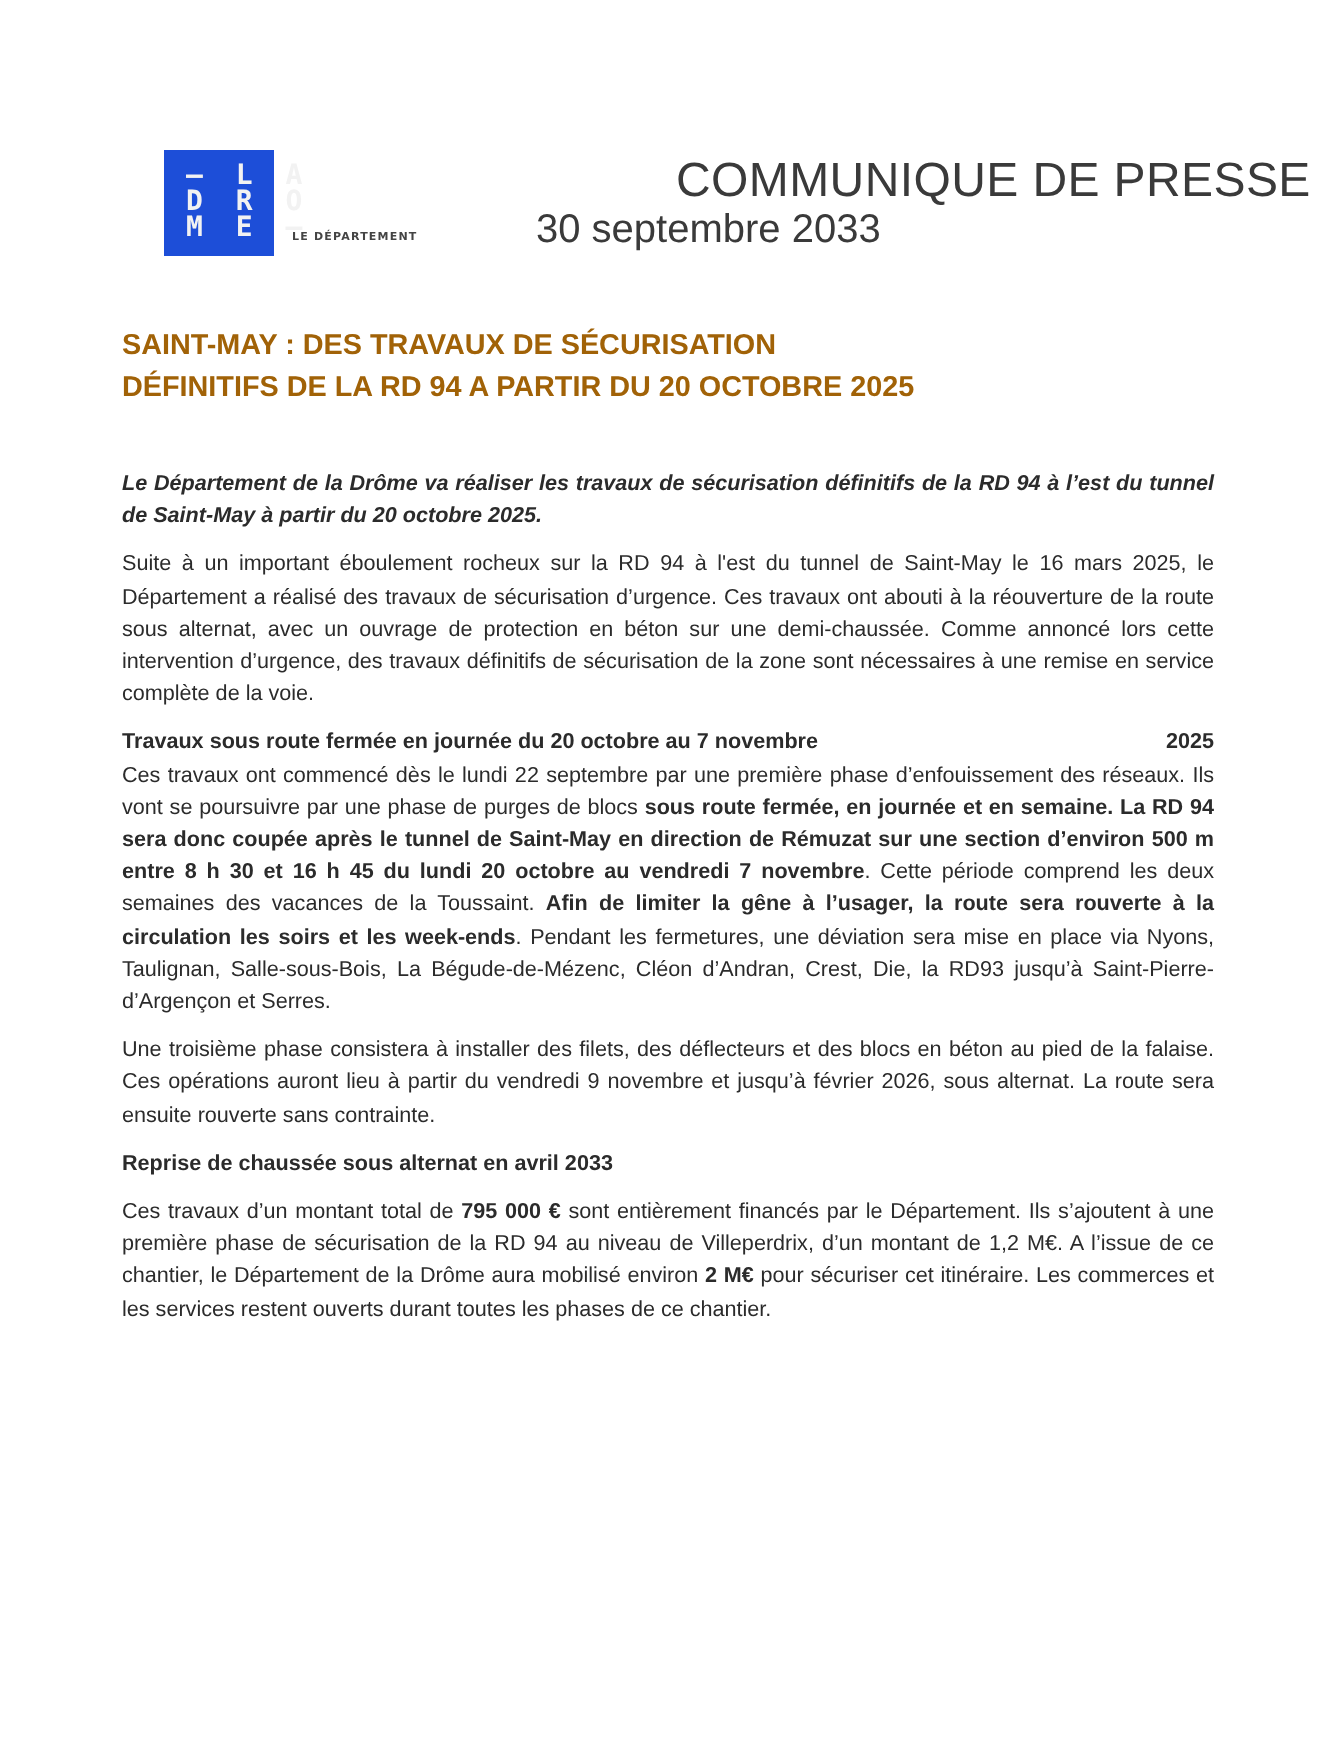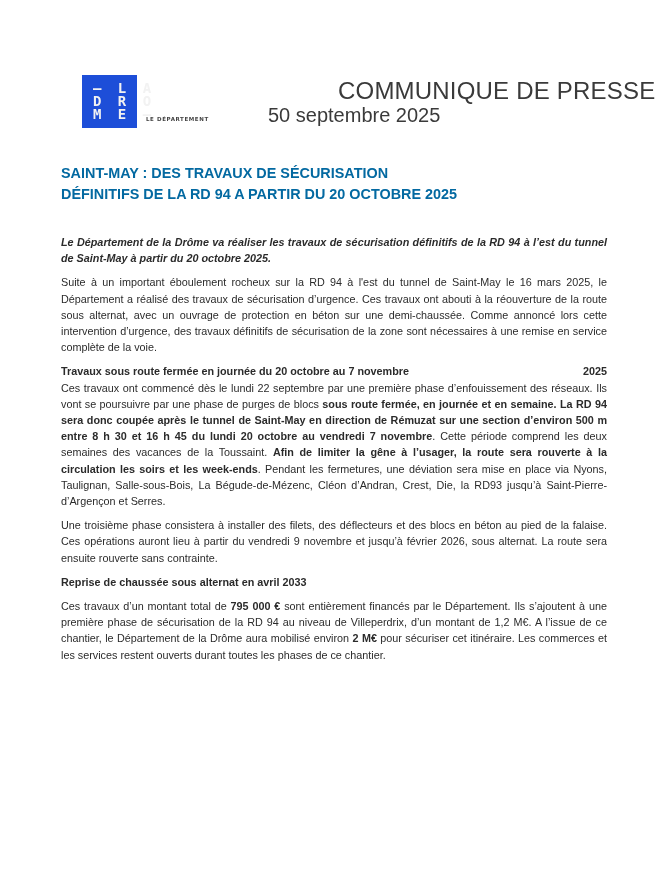--- a/index.html
+++ b/index.html
@@ -8,39 +8,39 @@
   .logo-box { position: absolute; left: 82px; top: 75px; width: 55px; height: 53px;
               background: #1d4ed8; color: #f2f2f2; font-family: "DejaVu Sans Mono", monospace;
               font-weight: bold; font-size: 14px; line-height: 13px; letter-spacing: 4px;
               padding: 7px 0 0 11px; box-sizing: border-box; white-space: pre; }
   .logo-sub { position: absolute; left: 146px; top: 116px; font-size: 5.5px; font-weight: bold;
               letter-spacing: 0.6px; color: #444; font-family: "DejaVu Sans", sans-serif; }
   .press-title { position: absolute; left: 338px; top: 77px; font-size: 24px; color: #3a3a3a;
                  letter-spacing: 0.2px; }
   .press-date { position: absolute; left: 268px; top: 104px; font-size: 20px; color: #3a3a3a; }
   .headline { position: absolute; left: 61px; top: 163px; width: 520px; font-size: 14.4px; font-weight: bold;
-              line-height: 21px; color: #0369a1; }
+              line-height: 21px; color: #a16207; }
   .content { position: absolute; left: 61px; top: 234px; width: 546px; font-size: 10.8px;
              line-height: 16.2px; color: #2b2b2b; }
   .content p { margin: 0 0 8px 0; text-align: justify; }
   .lead { font-style: italic; font-weight: bold; }
   .sect-h { font-weight: bold; margin: 0 0 8px 0; }
   .sect-h-inline { font-weight: bold; display: flex; justify-content: space-between; margin: 0; gap: 48px; }
   b { font-weight: bold; }
 </style>
 </head>
 <body>
 
 <div class="logo-box"><span>– L A</span>
 <span>D R O</span>
 <span>M E –</span></div>
 <div class="logo-sub">LE DÉPARTEMENT</div>
 
 <div class="press-title">COMMUNIQUE DE PRESSE</div>
-<div class="press-date">50 septembre 2025</div>
+<div class="press-date">30 septembre 2033</div>
 
 <div class="headline">
   <div>SAINT-MAY : DES TRAVAUX DE SÉCURISATION</div>
   <div>DÉFINITIFS DE LA RD 94 A PARTIR DU 20 OCTOBRE 2025</div>
 </div>
 
 <div class="content">
   <p class="lead">Le Département de la Drôme va réaliser les travaux de sécurisation définitifs de la RD 94 à l’est du tunnel de Saint-May à partir du 20 octobre 2025.</p>
   <p>Suite à un important éboulement rocheux sur la RD 94 à l'est du tunnel de Saint-May le 16 mars 2025, le Département a réalisé des travaux de sécurisation d’urgence. Ces travaux ont abouti à la réouverture de la route sous alternat, avec un ouvrage de protection en béton sur une demi-chaussée. Comme annoncé lors cette intervention d’urgence, des travaux définitifs de sécurisation de la zone sont nécessaires à une remise en service complète de la voie.</p>
 

